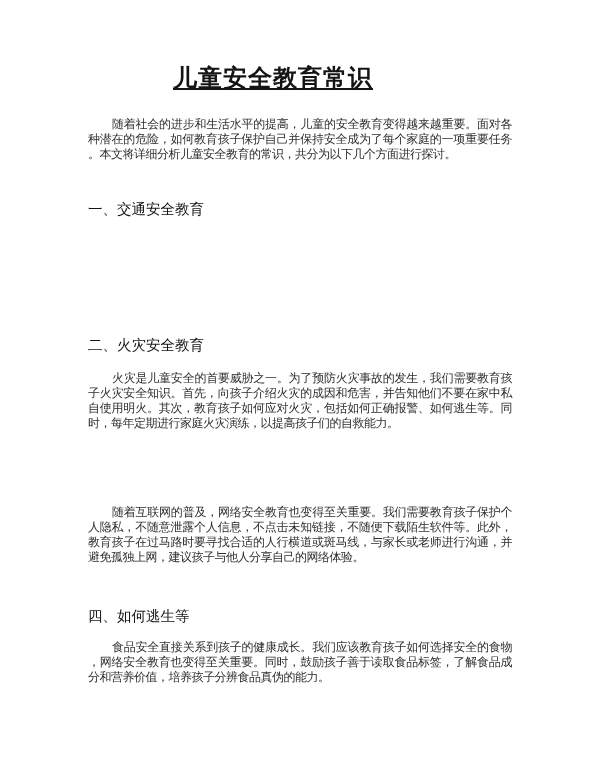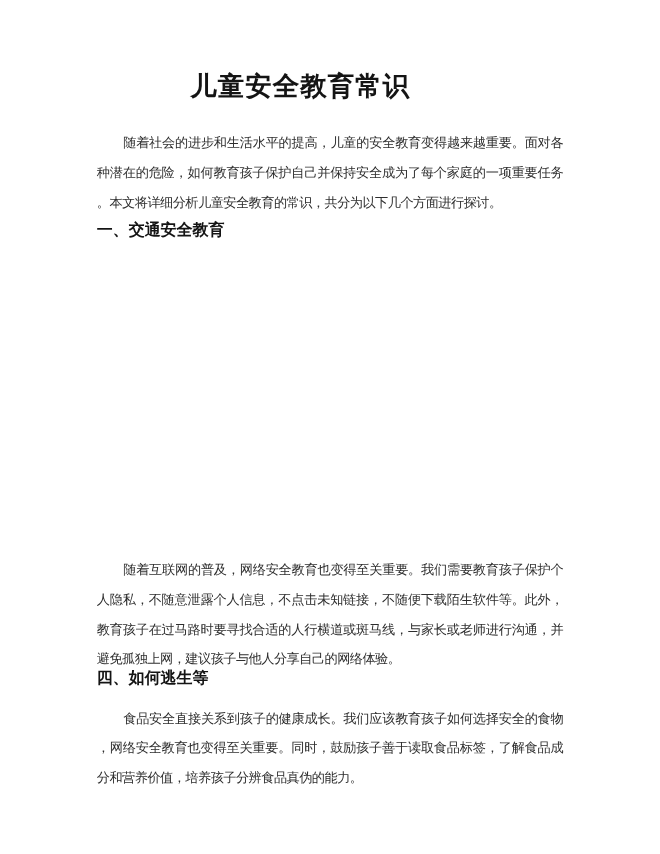--- a/index.html
+++ b/index.html
@@ -25,40 +25,41 @@
   .doc-title {
     position:absolute;
     left:0; top:62px; width:546px;
     text-align:center;
     font-family:"Liberation Sans","DejaVu Sans",sans-serif;
     font-weight:bold;
     font-size:24px;
     letter-spacing:1px;
     color:#141414;
     margin:0;
+    text-decoration:underline;
   }
   .para {
     position:absolute;
     left:88px; width:424px;
     margin:0;
     font-size:12px;
-    line-height:27px;
+    line-height:15px;
     letter-spacing:-0.5px;
     color:#2e2e2e;
     text-align:justify;
     text-indent:24px;
     word-break:break-all;
     line-break:anywhere;
   }
   .heading {
     position:absolute;
     left:88px;
     margin:0;
     font-family:"Liberation Sans","DejaVu Sans",sans-serif;
-    font-weight:bold;
+    font-weight:normal;
     font-size:14.5px;
     color:#141414;
     white-space:nowrap;
   }
   .para-intro   { top:117px; }
   .heading-1    { top:200px; }
   .para-1       { top:236px; }
   .heading-2    { top:336px; }
   .para-2       { top:371px; }
   .heading-3    { top:470px; }
@@ -73,20 +74,22 @@
 
 
   <div class="content">
 
     <h1 class="doc-title">儿童安全教育常识</h1>
 
     <p class="para para-intro">随着社会的进步和生活水平的提高，儿童的安全教育变得越来越重要。面对各种潜在的危险，如何教育孩子保护自己并保持安全成为了每个家庭的一项重要任务。本文将详细分析儿童安全教育的常识，共分为以下几个方面进行探讨。</p>
 
     <h2 class="heading heading-1">一、交通安全教育</h2>
 
+    <h2 class="heading heading-2">二、火灾安全教育</h2>
+    <p class="para para-2">火灾是儿童安全的首要威胁之一。为了预防火灾事故的发生，我们需要教育孩子火灾安全知识。首先，向孩子介绍火灾的成因和危害，并告知他们不要在家中私自使用明火。其次，教育孩子如何应对火灾，包括如何正确报警、如何逃生等。同时，每年定期进行家庭火灾演练，以提高孩子们的自救能力。</p>
 
     <p class="para para-3">随着互联网的普及，网络安全教育也变得至关重要。我们需要教育孩子保护个人隐私，不随意泄露个人信息，不点击未知链接，不随便下载陌生软件等。此外，教育孩子在过马路时要寻找合适的人行横道或斑马线，与家长或老师进行沟通，并避免孤独上网，建议孩子与他人分享自己的网络体验。</p>
 
     <h2 class="heading heading-4">四、如何逃生等</h2>
     <p class="para para-4">食品安全直接关系到孩子的健康成长。我们应该教育孩子如何选择安全的食物，网络安全教育也变得至关重要。同时，鼓励孩子善于读取食品标签，了解食品成分和营养价值，培养孩子分辨食品真伪的能力。</p>
 
   </div>
 </div>
 
 </body></html>

